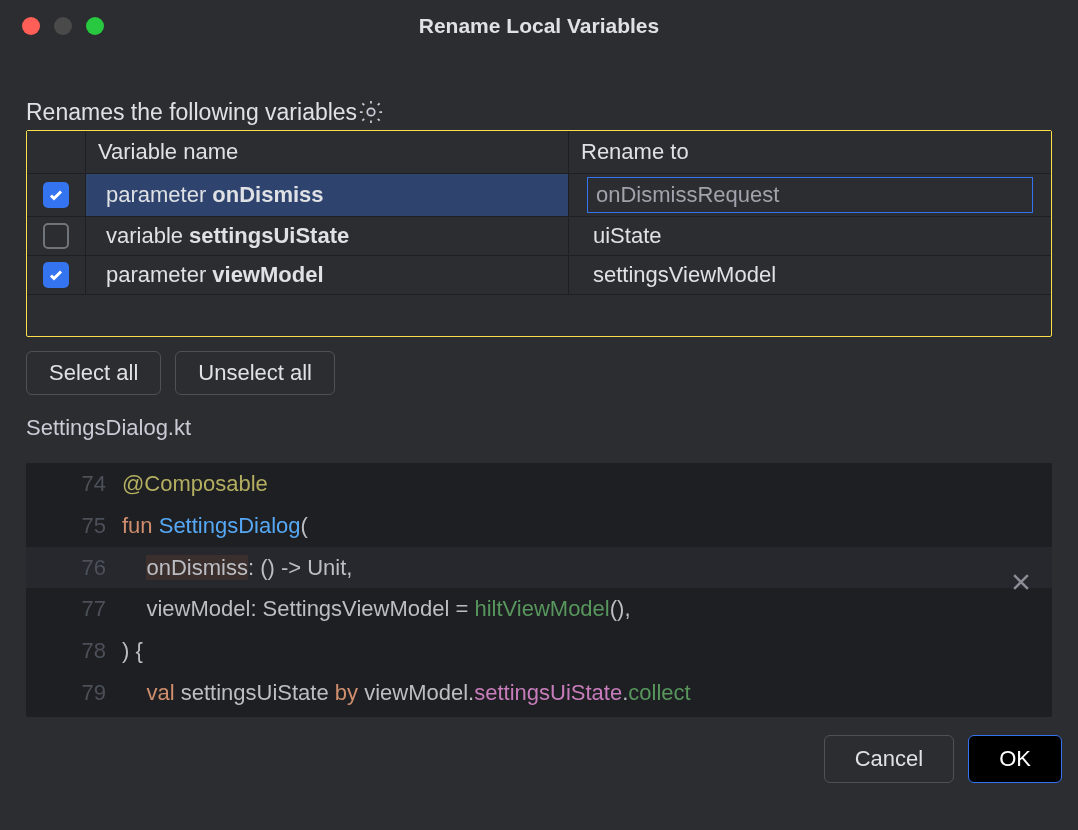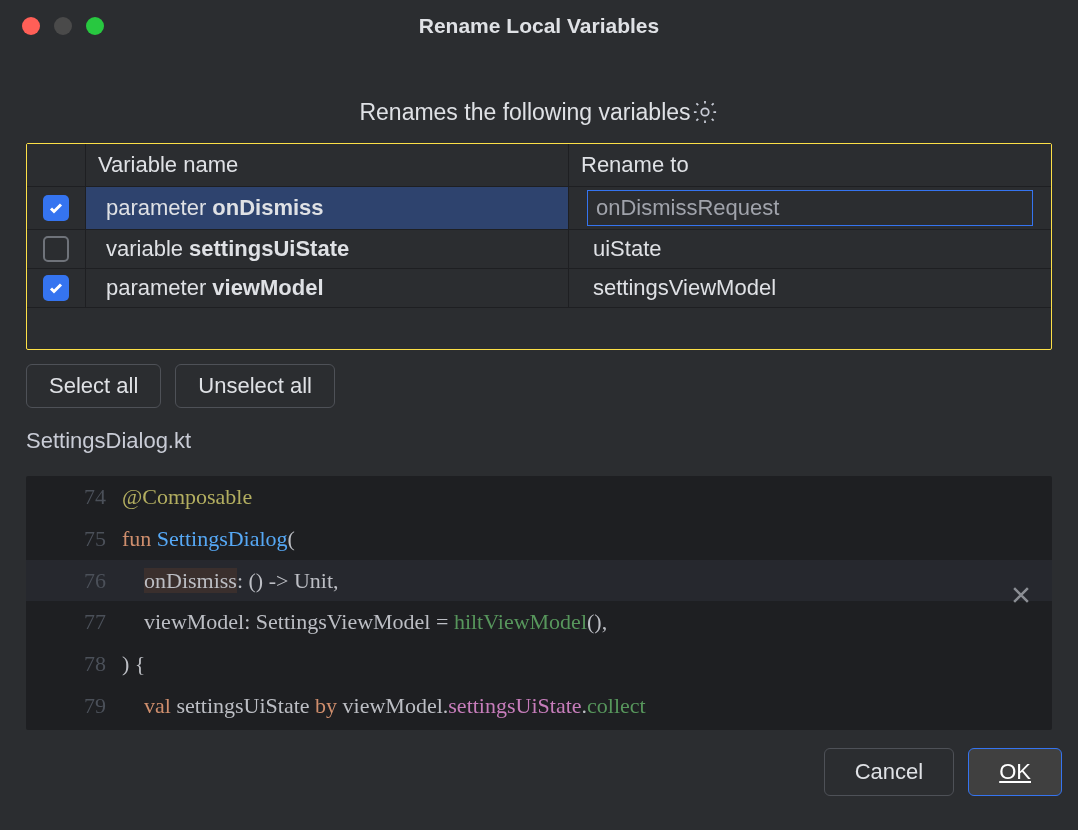--- a/index.html
+++ b/index.html
@@ -31,23 +31,23 @@
     text-align: center;
     font-weight: 600;
     color: #dfe1e5;
     font-size: 21px;
     pointer-events: none;
   }
   .content { padding: 22px 26px 0 26px; }
   .subhead-row {
     display: flex;
     align-items: center;
-    justify-content: center;
+    justify-content: flex-start;
     margin-top: 24px;
-    margin-bottom: 17px;
+    margin-bottom: 4px;
   }
   .subhead { font-size: 23px; color: #dfe1e5; }
   .gear { width: 28px; height: 28px; stroke: #c9ccd6; fill: none; stroke-width: 1.5; cursor: pointer; }
   .table {
     border: 1px solid #fde047;
     border-radius: 2px;
     width: 100%;
   }
   .thead, .trow {
     display: grid;
@@ -99,26 +99,26 @@
   .btn {
     background: transparent;
     border: 1px solid #4e5157;
     color: #dfe1e5;
     font-size: 22px;
     padding: 8px 22px;
     border-radius: 6px;
     cursor: pointer;
     font-family: inherit;
   }
-  .btn.primary { background: #404040; border-color: #3574f0; color: #fff; text-decoration: underline; }
+  .btn.primary { background: #000000; border-color: #3574f0; color: #fff; }
   .filename { color: #c9ccd6; font-size: 22px; margin-bottom: 6px; }
   .editor {
     background: #1e1f22;
     border-radius: 2px;
-    font-family: Liberation Serif, serif;
+    font-family: Liberation Sans, sans-serif;
     font-size: 22px;
     line-height: 1.9;
     position: relative;
     overflow: hidden;
     height: 254px;
     margin-top: 22px;
   }
   .eline { display: flex; }
   .gutter {
     width: 96px;

